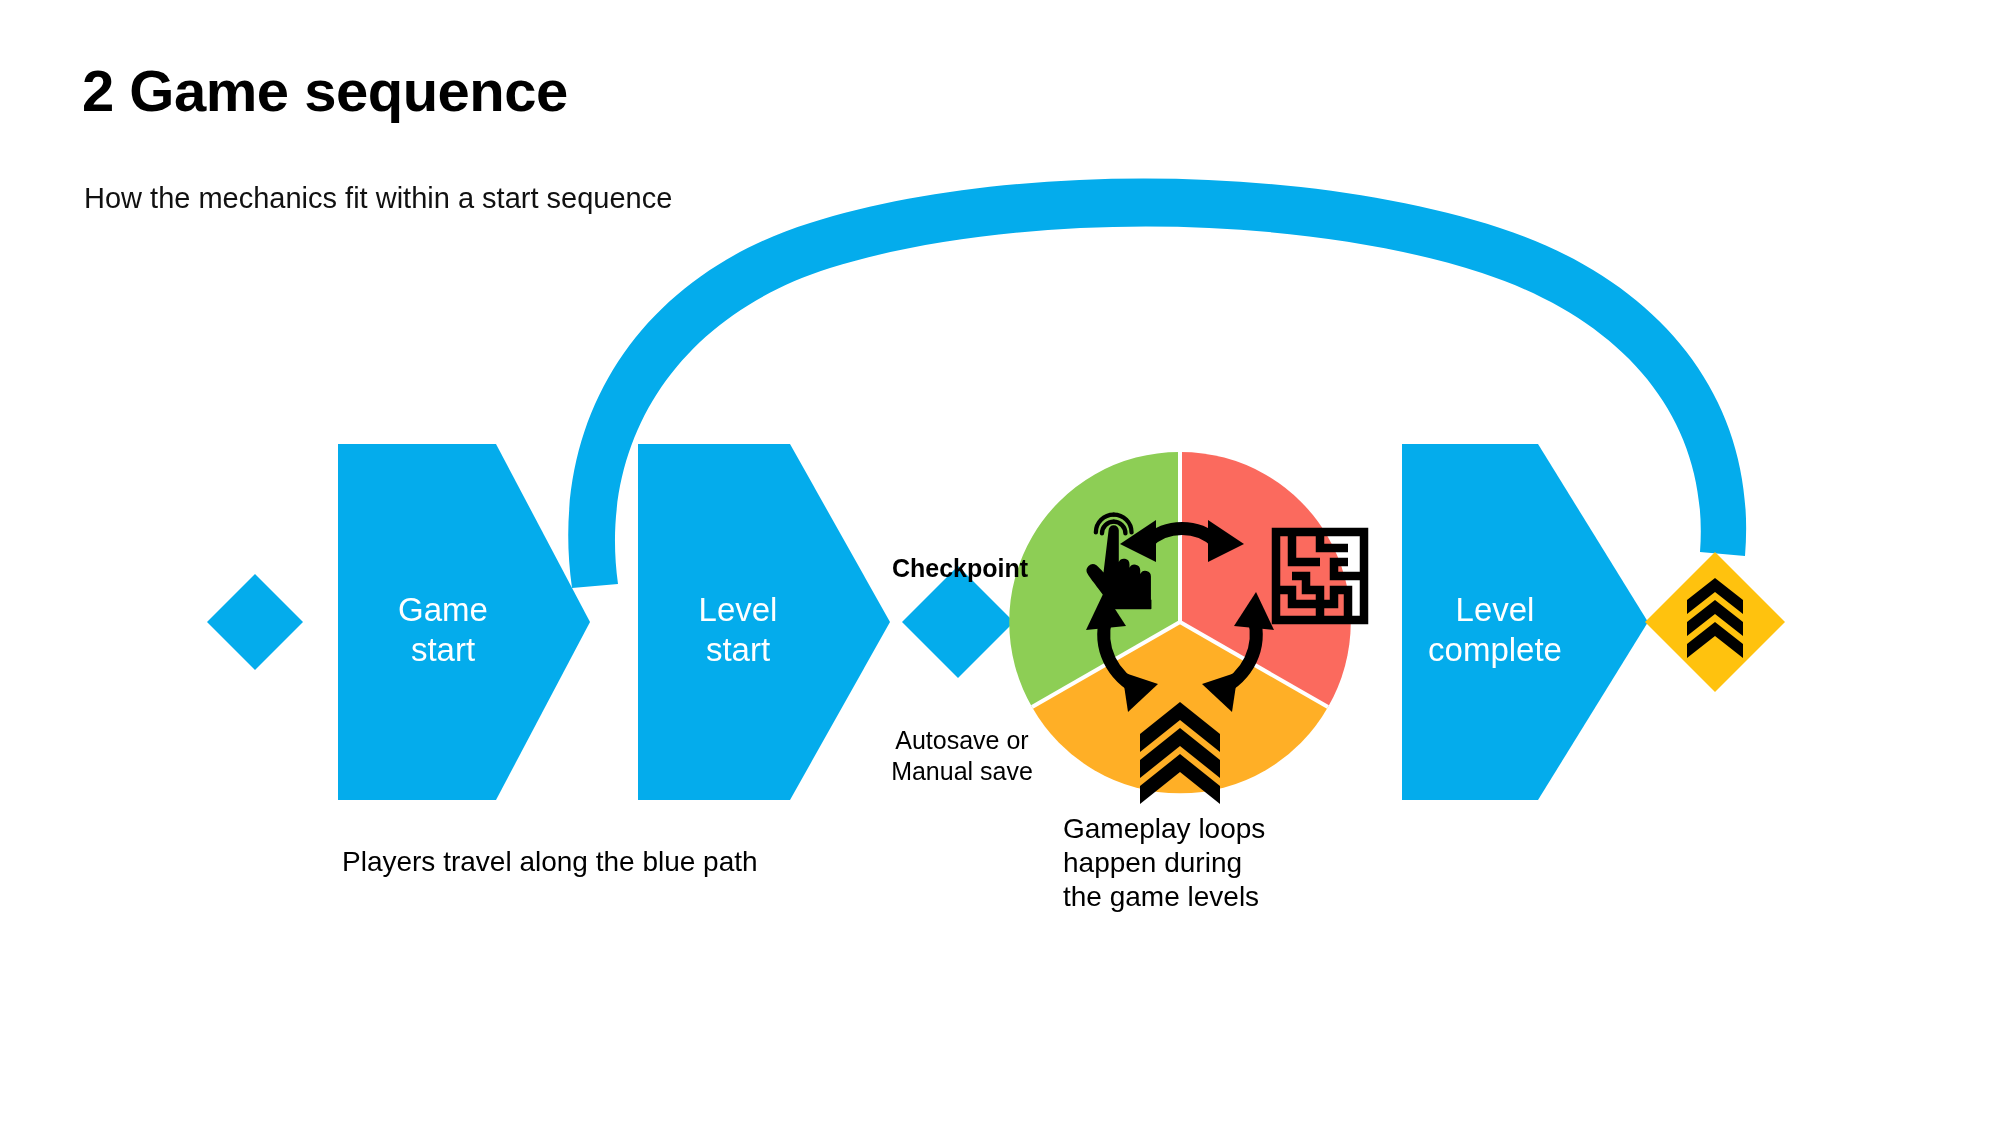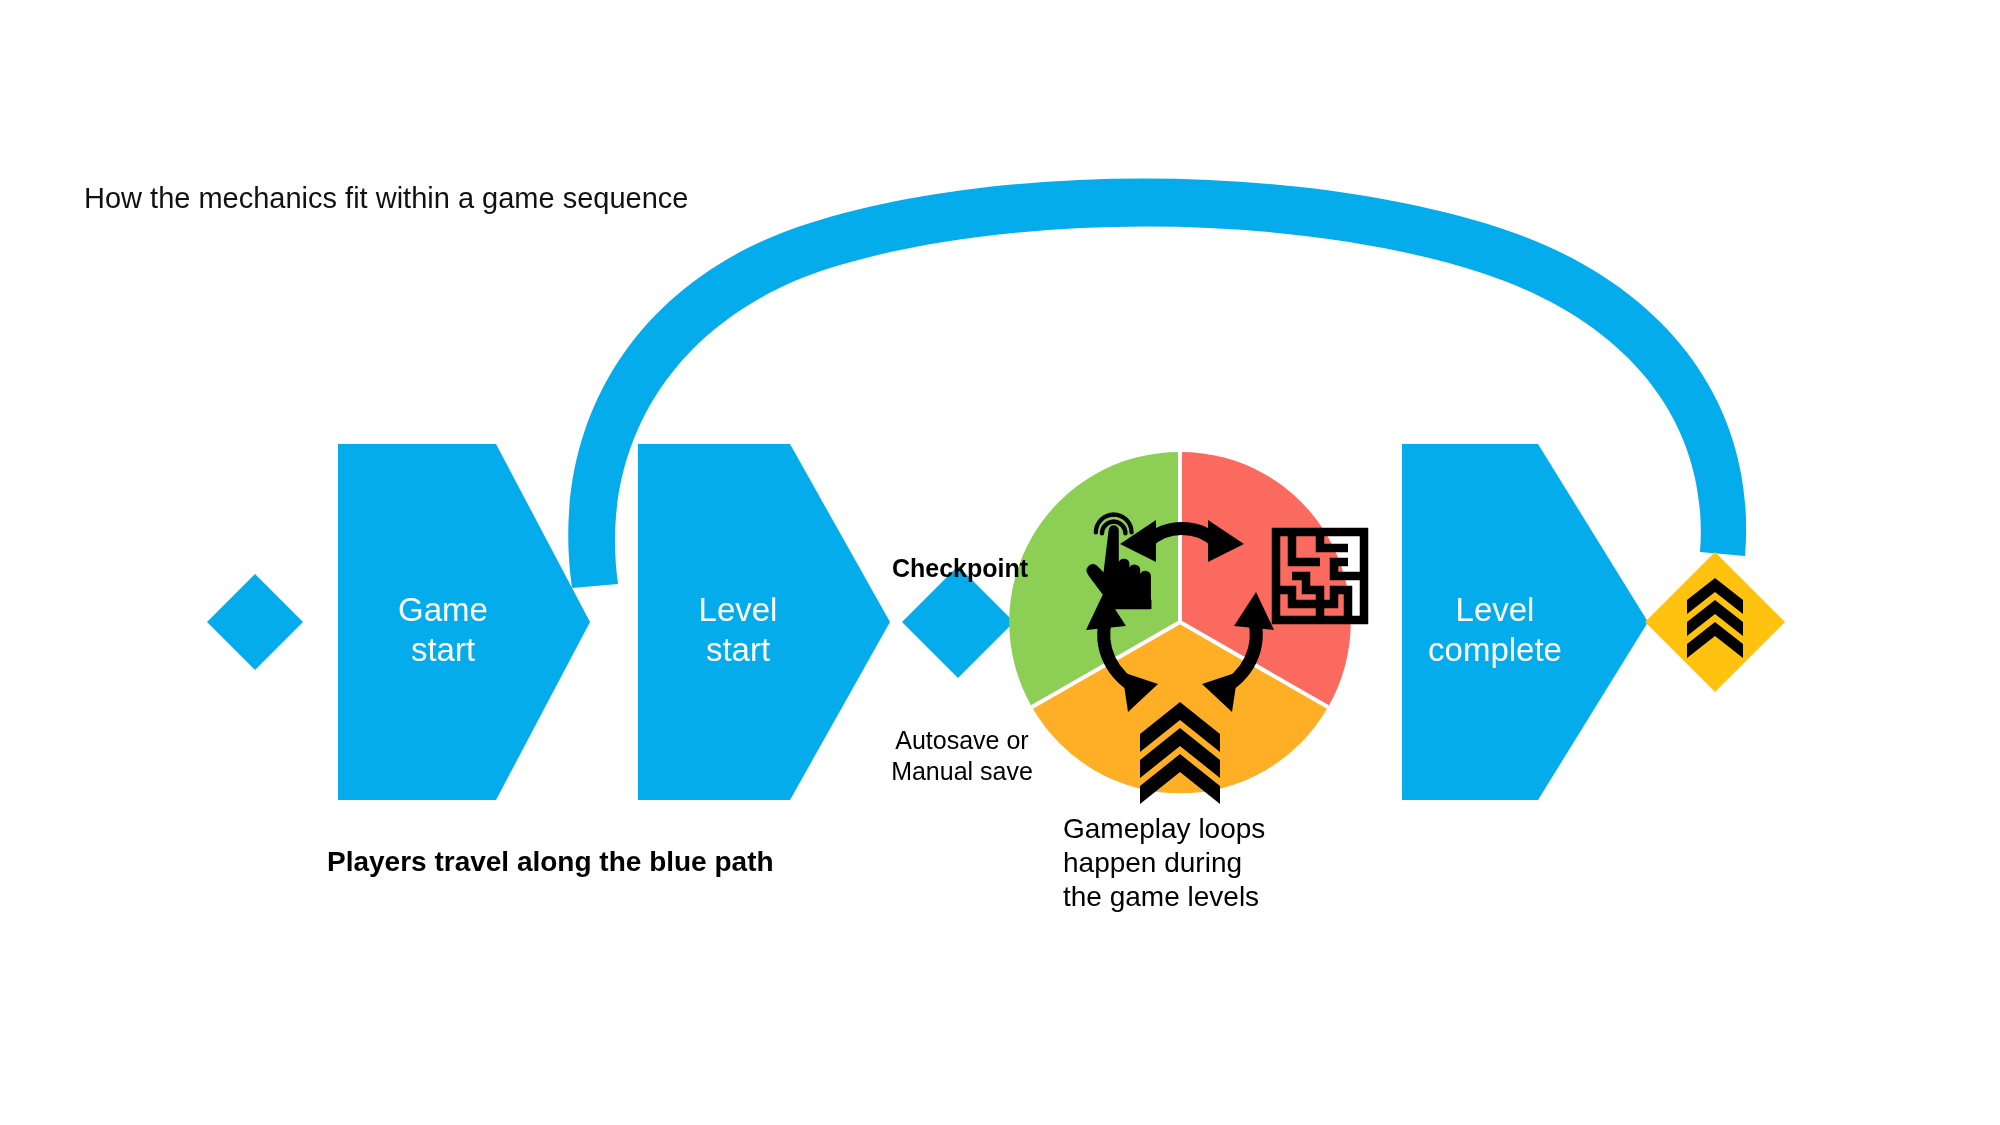--- a/index.html
+++ b/index.html
@@ -85,22 +85,23 @@
     font-size: 25px;
     line-height: 1.25;
     margin-top: 42px;
   }
 </style>
 </head>
 <body>
 
 <div id="stage">
 
-
-  <div class="page-subtitle">How the mechanics fit within a game sequence</div>
+  <div class="page-title">2 Game sequence</div>
+
+  <div class="page-subtitle">How the mechanics fit within a start sequence</div>
 
   <svg id="diagram" viewBox="0 0 2000 1125">
 
     <path fill="#04ACEC" d="M 572,588
              C 548,418 640,276 810,223
              C 1000,163 1300,163 1500,228
              C 1660,280 1758,400 1745,556
              L 1700,552
              C 1710,420 1625,320 1482,273
              C 1295,212 1010,212 830,268
@@ -206,19 +207,19 @@
 start</div>
 
   <div class="shape-label" style="left:1402px; top:578px; width:186px;">Level
 complete</div>
 
   <div class="caption bold" style="left:880px; top:541px; width:160px; text-align:center;margin-top:12px;">Checkpoint</div>
 
   <div class="caption small" style="left:862px; top:683px; width:200px; text-align:center;">Autosave or
 Manual save</div>
 
-  <div class="caption" style="left:327px; top:845px;font-weight:bold;">Players travel along the blue path</div>
+  <div class="caption" style="left:342px; top:845px;">Players travel along the blue path</div>
 
   <div class="caption" style="left:1063px; top:812px;">Gameplay loops
 happen during
 the game levels</div>
 
 </div>
 
 </body></html>

